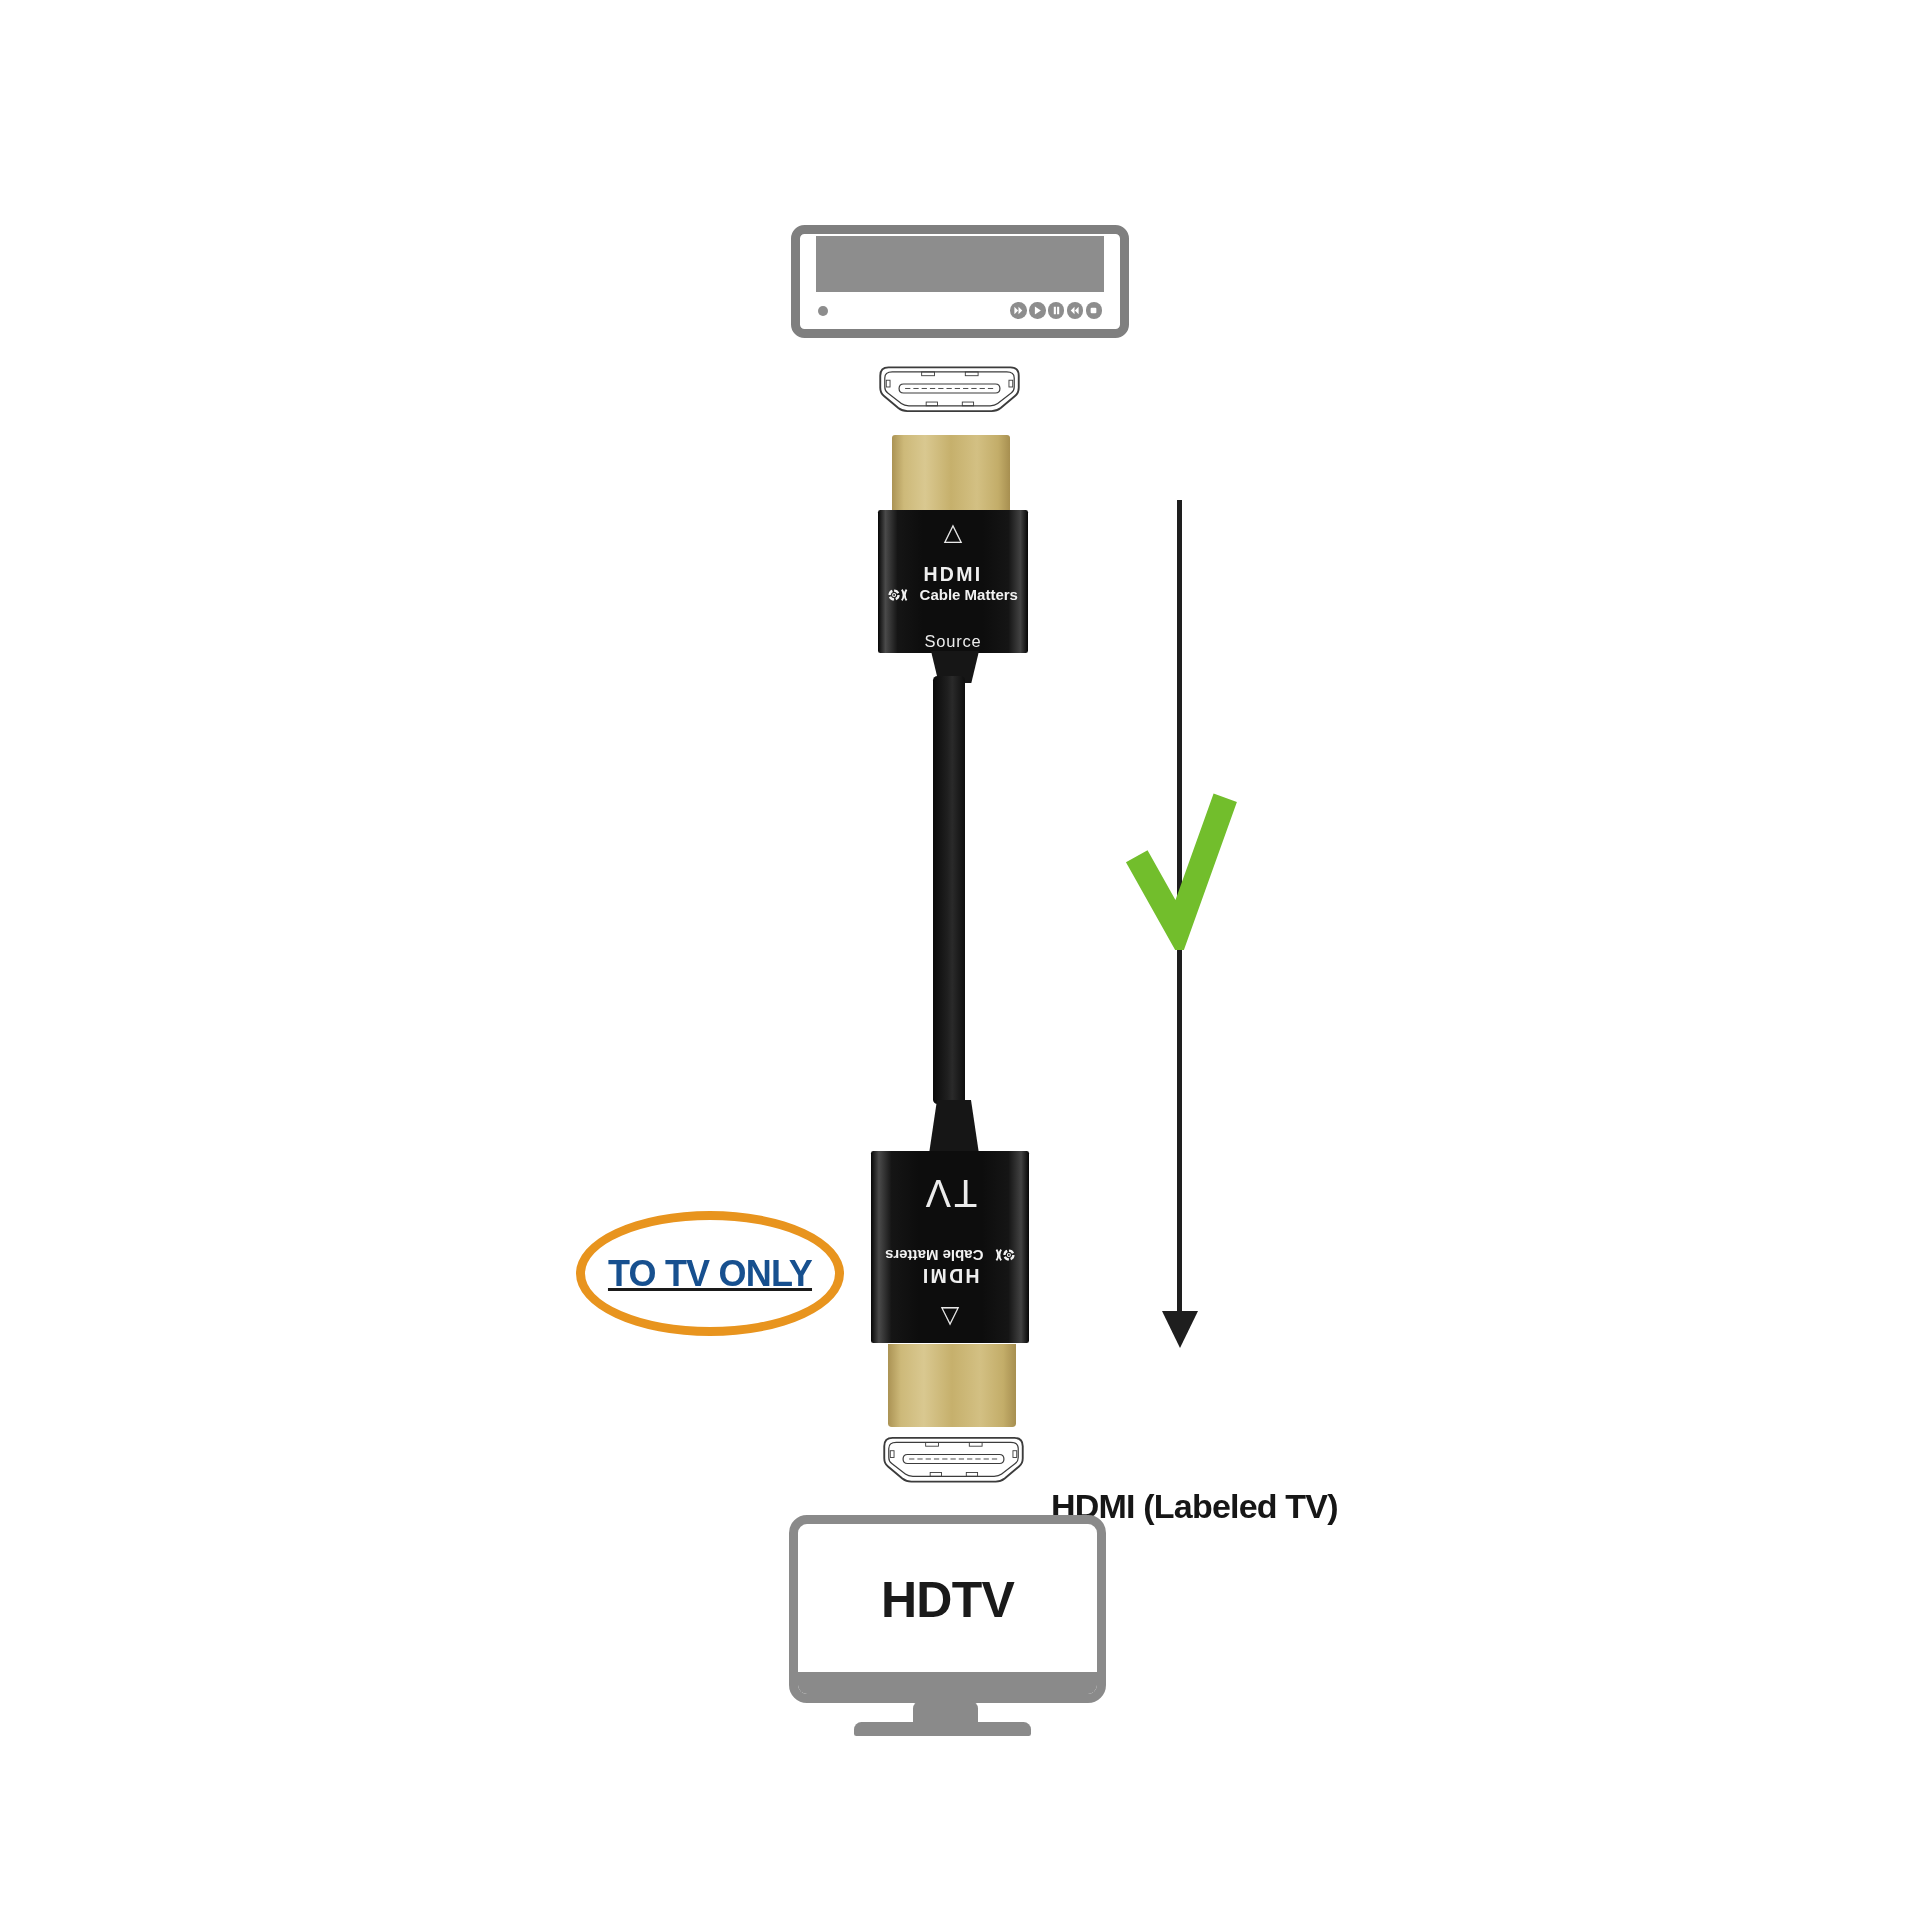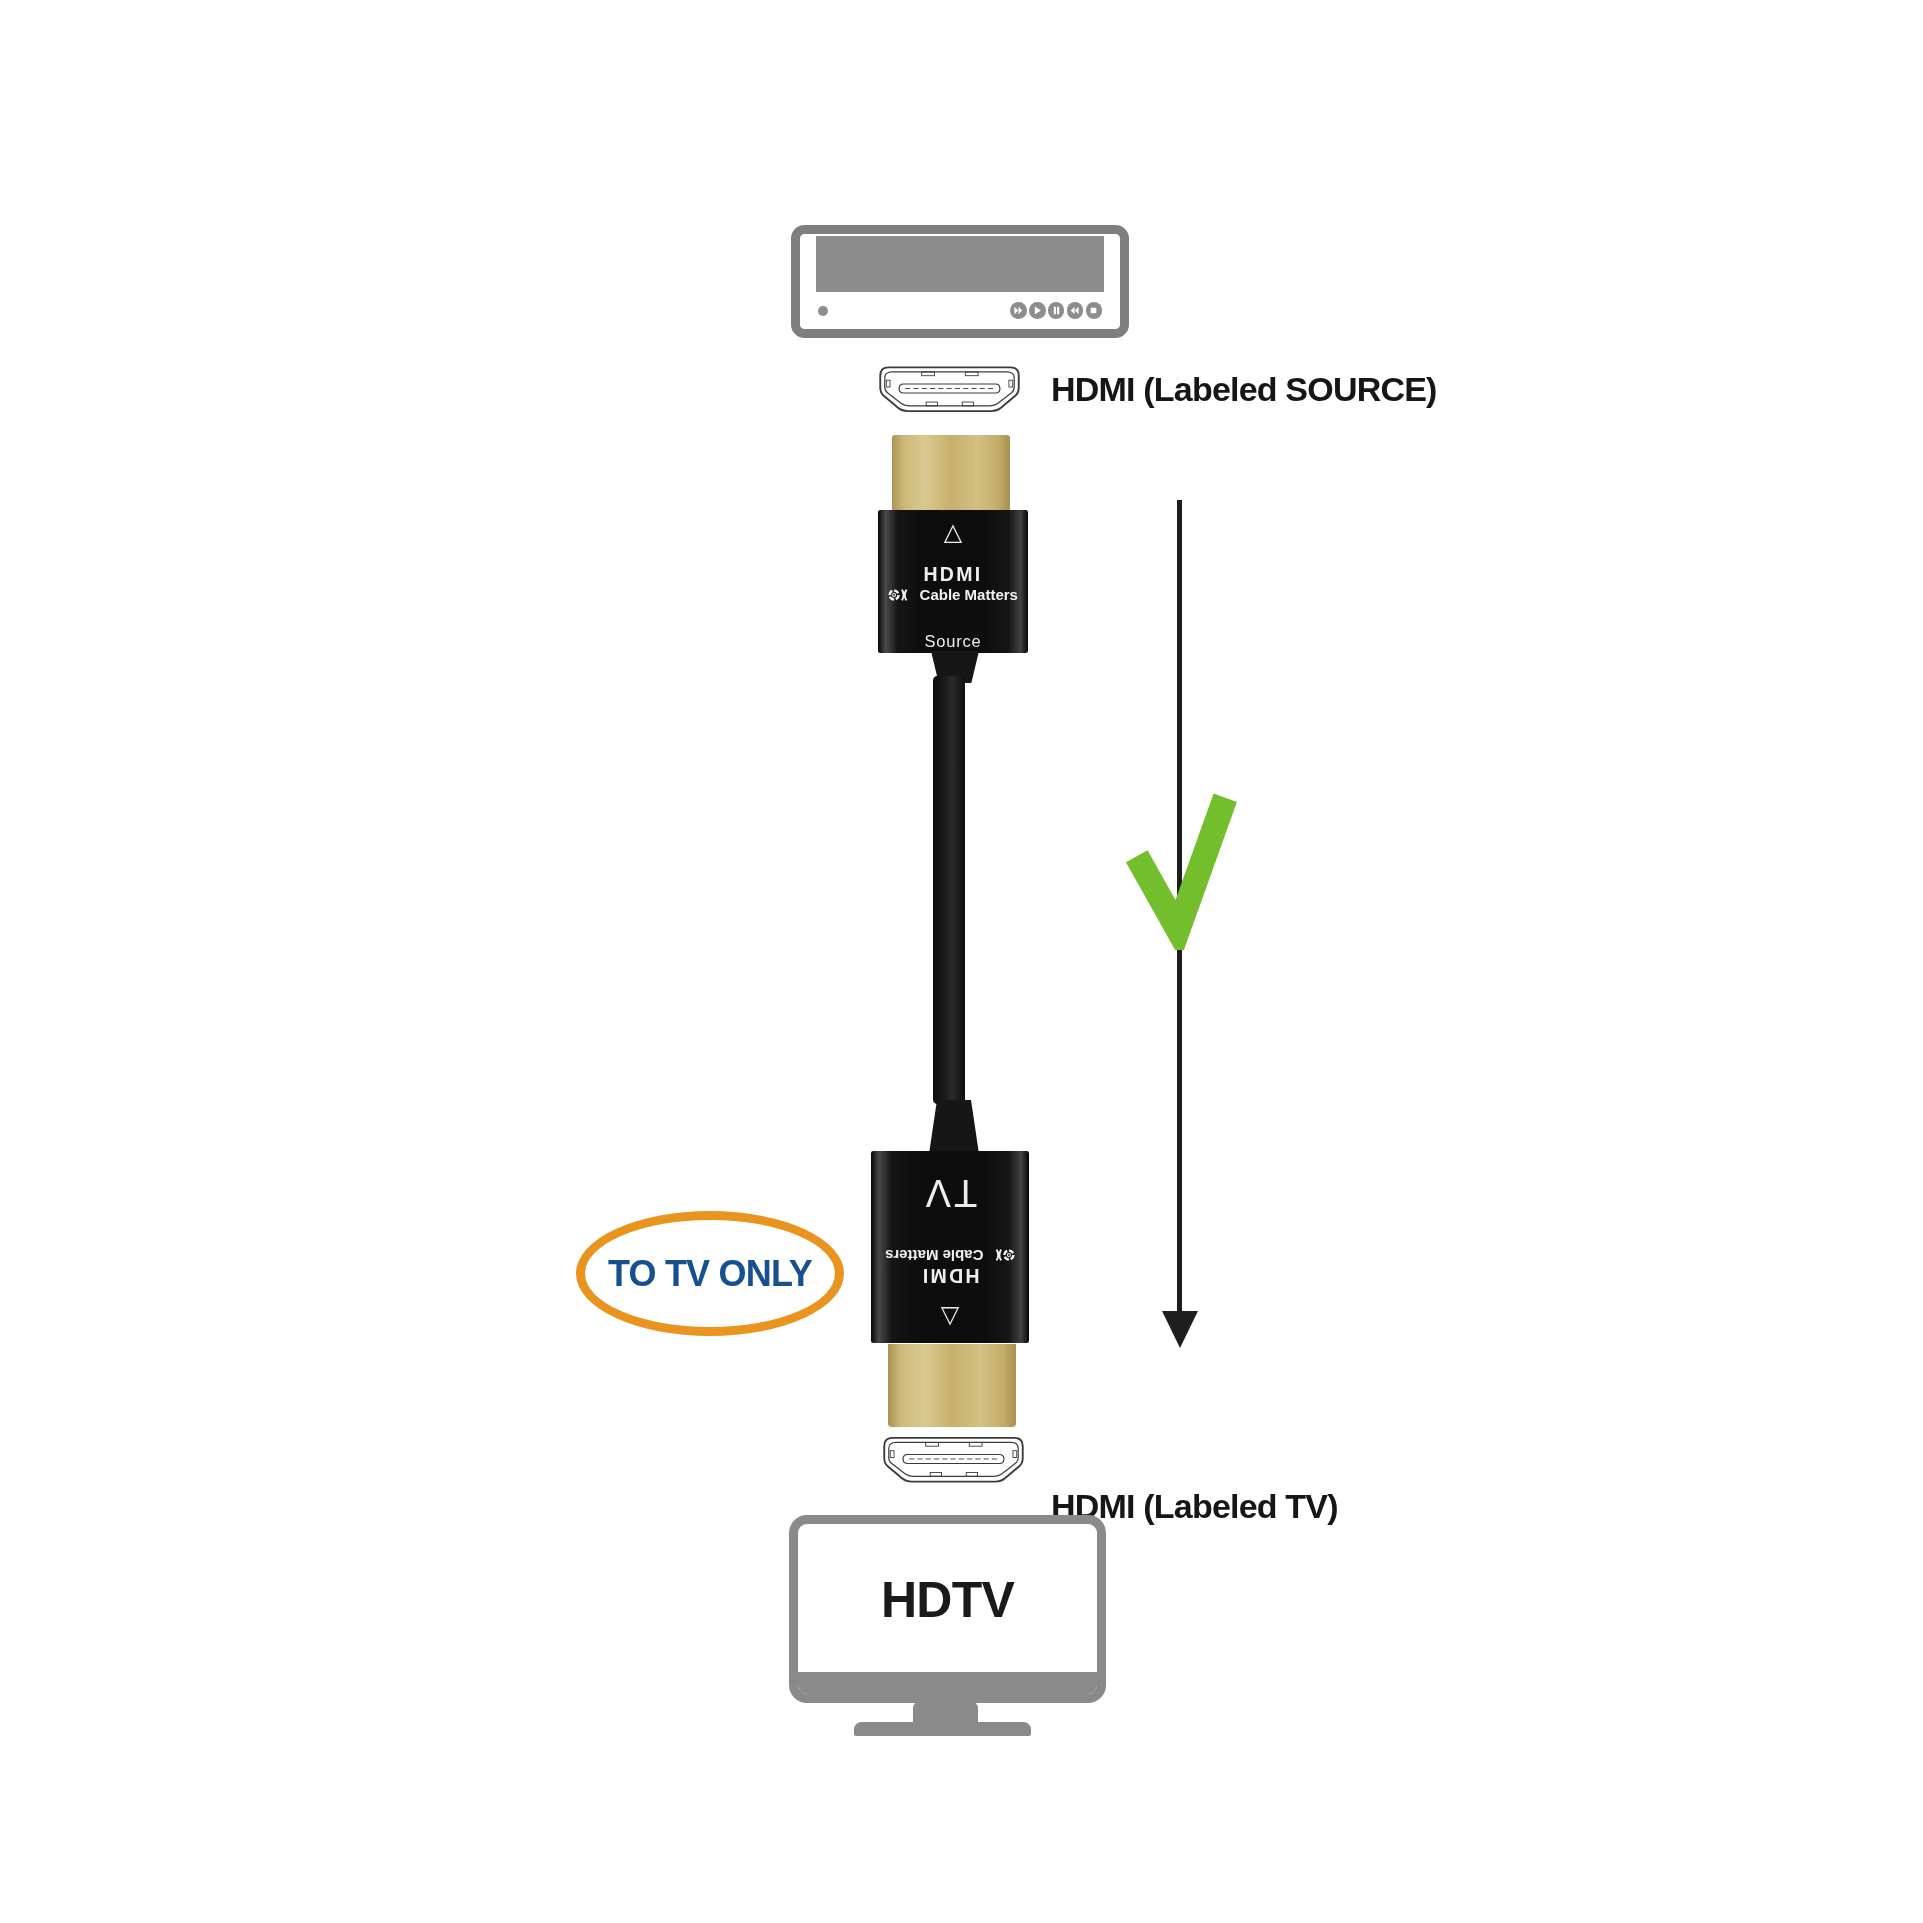--- a/index.html
+++ b/index.html
@@ -62,21 +62,21 @@
   .flow-arrow-shaft{left:1177px;top:500px;width:5.3px;height:821px;background:#1e1e1e;}
   .flow-arrow-head{
     left:1162px;top:1311px;width:0;height:0;
     border-left:18px solid transparent;border-right:18px solid transparent;border-top:37px solid #1e1e1e;
   }
 
   
   .callout{
     left:576px;top:1211px;width:268px;height:125px;box-sizing:border-box;
     border:9.8px solid #e8941e;border-radius:50%;
-    display:flex;align-items:center;justify-content:center;
+    display:flex;align-items:center;justify-content:center;text-decoration:underline;
   }
   .callout-text{font-size:36px;font-weight:700;color:#17508f;letter-spacing:-0.8px;white-space:nowrap;}
 
   
   .hdtv{
     left:789px;top:1515px;width:317px;height:188px;box-sizing:border-box;background:#ffffff;
     border:9px solid #8a8a8a;border-radius:18px;overflow:hidden;
   }
   .hdtv-text{position:absolute;left:0;top:47px;width:100%;text-align:center;font-size:50px;font-weight:700;color:#1a1a1a;letter-spacing:-0.8px;}
   .hdtv-bezel{position:absolute;left:0;right:0;bottom:0;height:22.5px;background:#8a8a8a;}
@@ -131,21 +131,20 @@
       <path d="M34 25 H156 Q162 25 162 31 Q162 37 156 37 H34 Q28 37 28 31 Q28 25 34 25 Z" fill="none" stroke="#3c3c3c" stroke-width="1.6"></path>
       <line x1="36" y1="31" x2="154" y2="31" stroke="#3c3c3c" stroke-width="1.2" stroke-dasharray="7 4"></line>
       <rect x="58" y="9" width="17" height="5" fill="none" stroke="#3c3c3c" stroke-width="1.2"></rect>
       <rect x="116" y="9" width="17" height="5" fill="none" stroke="#3c3c3c" stroke-width="1.2"></rect>
       <rect x="64" y="49" width="15" height="5" fill="none" stroke="#3c3c3c" stroke-width="1.2"></rect>
       <rect x="112" y="49" width="15" height="5" fill="none" stroke="#3c3c3c" stroke-width="1.2"></rect>
       <rect x="11" y="20" width="5" height="9" fill="none" stroke="#3c3c3c" stroke-width="1.2"></rect>
       <rect x="174" y="20" width="5" height="9" fill="none" stroke="#3c3c3c" stroke-width="1.2"></rect>
     </svg>
   </div>
-  <div class="abs port-label" style="left:1051px;top:370px;">HDMI (Labeled SOURCE)</div>
 
   <div class="abs gold-tip" style="left:892px;top:435px;width:118px;height:76px;"></div>
   <div class="abs connector-body" style="left:878px;top:510px;width:150px;height:143px;">
     <div class="connector-face" style="padding-top:9px;">
       <div class="conn-triangle">△</div>
       <div class="conn-hdmi">HDMI</div>
       <div class="conn-brand">
         <svg width="27" height="18" viewBox="0 0 40 24">
           <circle cx="9" cy="12" r="6.6" fill="none" stroke="#f2f2f2" stroke-width="3.4" stroke-dasharray="7.5 2.6"></circle>
           <circle cx="9" cy="12" r="2.2" fill="none" stroke="#f2f2f2" stroke-width="1.6"></circle>

